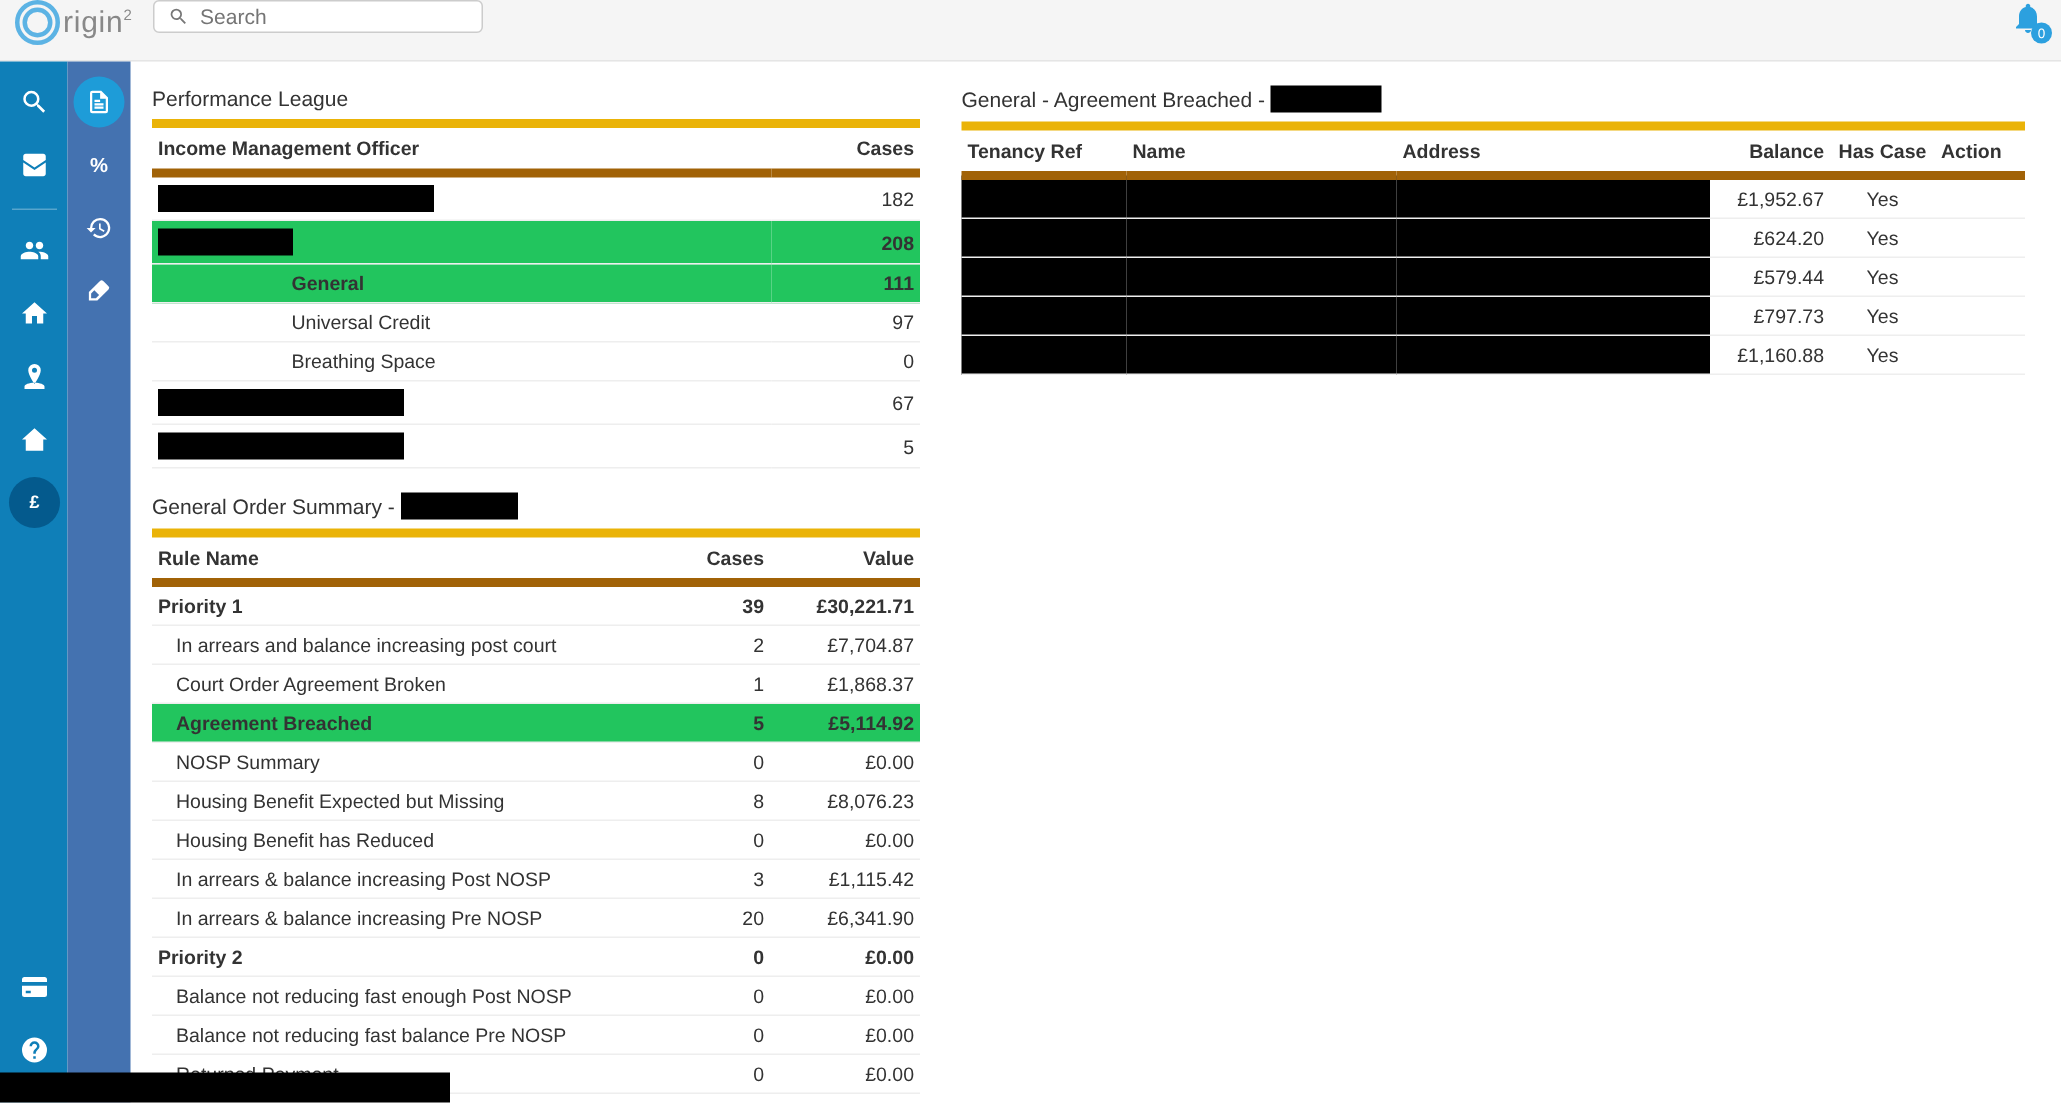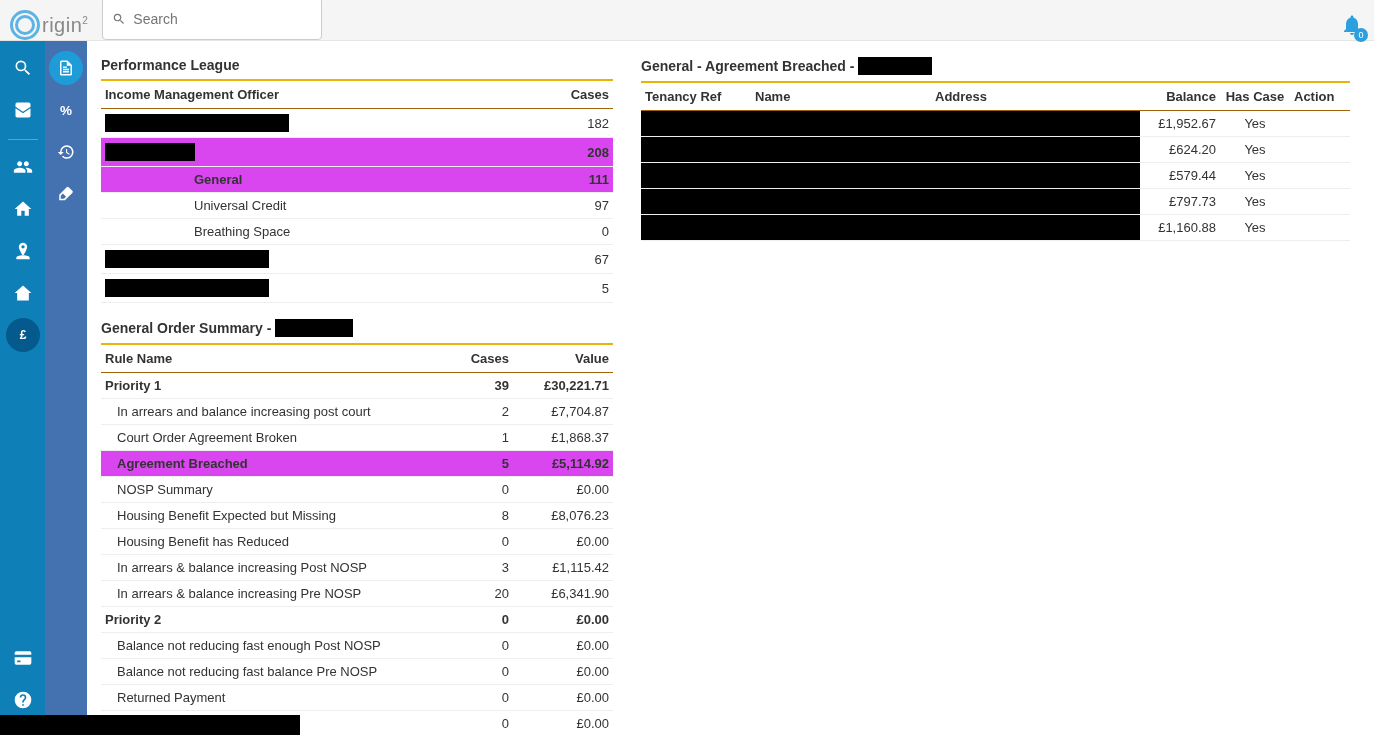--- a/index.html
+++ b/index.html
@@ -1,51 +1,51 @@
 <!DOCTYPE html>
 <html><head>
 <meta charset="utf-8">
 <style>
 * { box-sizing: border-box; margin: 0; padding: 0; }
 body { font-family: "Segoe UI", Arial, sans-serif; font-size: 13px; color: #333; background: #fff; width: 1374px; height: 735px; overflow: hidden; position: relative; }
-.topbar { height: 41px; background: #f5f5f5; border-bottom: 1px solid #e5e5e5; display: flex; align-items: flex-end; padding: 0 10px; }
+.topbar { height: 41px; background: #f5f5f5; border-bottom: 1px solid #e5e5e5; display: flex; align-items: flex-start; padding: 0 10px; }
 .logo { display: flex; align-items: center; margin-right: 14px; }
 .logo-mark { width: 30px; height: 30px; border-radius: 50%; border: 3px solid #5cb3e4; position: relative; display: inline-flex; align-items: center; justify-content: center; }
 .logo-mark::after { content: ""; position: absolute; width: 14px; height: 14px; border-radius: 50%; border: 3px solid #5cb3e4; }
 .logo-text { font-size: 20px; color: #888; font-weight: 300; margin-left: 2px; letter-spacing: 0.5px; }
 .logo-sup { font-size: 10px; vertical-align: super; color: #888; }
 .search-wrap { position: relative; }
 .search-wrap svg { position: absolute; left: 10px; top: 50%; transform: translateY(-50%); fill: #777; }
-.search-input { width: 220px; height: 43px; padding: 4px 8px 4px 30px; border: 1px solid #ccc; border-radius: 4px; font-size: 14px; color: #555; background: #fff; }
+.search-input { width: 220px; height: 22px; padding: 4px 8px 4px 30px; border: 1px solid #ccc; border-radius: 4px; font-size: 14px; color: #555; background: #fff; }
 .bell-wrap { margin-left: auto; position: relative; cursor: pointer; }
 .bell-wrap svg { fill: #2ca0df; }
 .bell-badge { position: absolute; bottom: -2px; right: -4px; background: #2ca0df; color: #fff; border-radius: 50%; width: 14px; height: 14px; font-size: 9px; display: flex; align-items: center; justify-content: center; }
 
 .side-outer { position: absolute; left: 0; top: 41px; bottom: 0; width: 45px; background: #0f7fb8; display: flex; flex-direction: column; align-items: center; padding-top: 10px; }
 .side-inner { position: absolute; left: 45px; top: 41px; bottom: 0; width: 42px; background: #4472b0; display: flex; flex-direction: column; align-items: center; padding-top: 10px; }
 .nav-ico { width: 34px; height: 34px; display: flex; align-items: center; justify-content: center; cursor: pointer; border-radius: 50%; margin-bottom: 8px; }
 .nav-ico svg { fill: #fff; }
 .nav-ico.active { background: #1e9cd8; }
 .nav-ico.pound { background: #045a8d; }
 .nav-divider { width: 30px; height: 1px; background: rgba(255,255,255,0.3); margin: 4px 0 10px; }
 .side-outer .bottom { margin-top: auto; margin-bottom: 10px; display: flex; flex-direction: column; align-items: center; }
 
 .main { position: absolute; left: 87px; top: 41px; right: 0; bottom: 0; overflow: hidden; display: flex; }
 .col { padding: 10px 14px 0 14px; }
 .col-left { width: 540px; overflow-y: auto; }
 .col-right { flex: 1; overflow-y: auto; padding-right: 24px; }
 
-.section-title { font-weight: 700; font-size: 14px; padding: 6px 0; border-bottom: 2px solid #eab308; display: flex; align-items: center; }
+.section-title { font-weight: 400; font-size: 14px; padding: 6px 0; border-bottom: 6px solid #eab308; display: flex; align-items: center; }
 .section-title .red { display: inline-block; background: #000; height: 18px; margin-left: 4px; }
 
 table { width: 100%; border-collapse: collapse; }
-th { text-align: left; font-weight: 700; padding: 6px 4px; border-bottom: 1px solid #a16207; font-size: 13px; }
+th { text-align: left; font-weight: 700; padding: 6px 4px; border-bottom: 6px solid #a16207; font-size: 13px; }
 th.num, td.num { text-align: right; }
 td { padding: 5px 4px; border-bottom: 1px solid #eee; font-size: 13px; }
-tr.hi { background: #d946ef; }
+tr.hi { background: #22c55e; }
 tr.hi td { font-weight: 700; }
 tr.bold td { font-weight: 700; }
 tr.sub td:first-child { padding-left: 93px; }
 tr.sub2 td:first-child { padding-left: 16px; }
 .redblock { display: inline-block; background: #000; height: 18px; vertical-align: middle; }
 
 .right-table th:first-child { width: 110px; }
 .right-table th.name { width: 180px; }
 .right-table .action { text-align: left; }
 .big-red { background: #000; }

